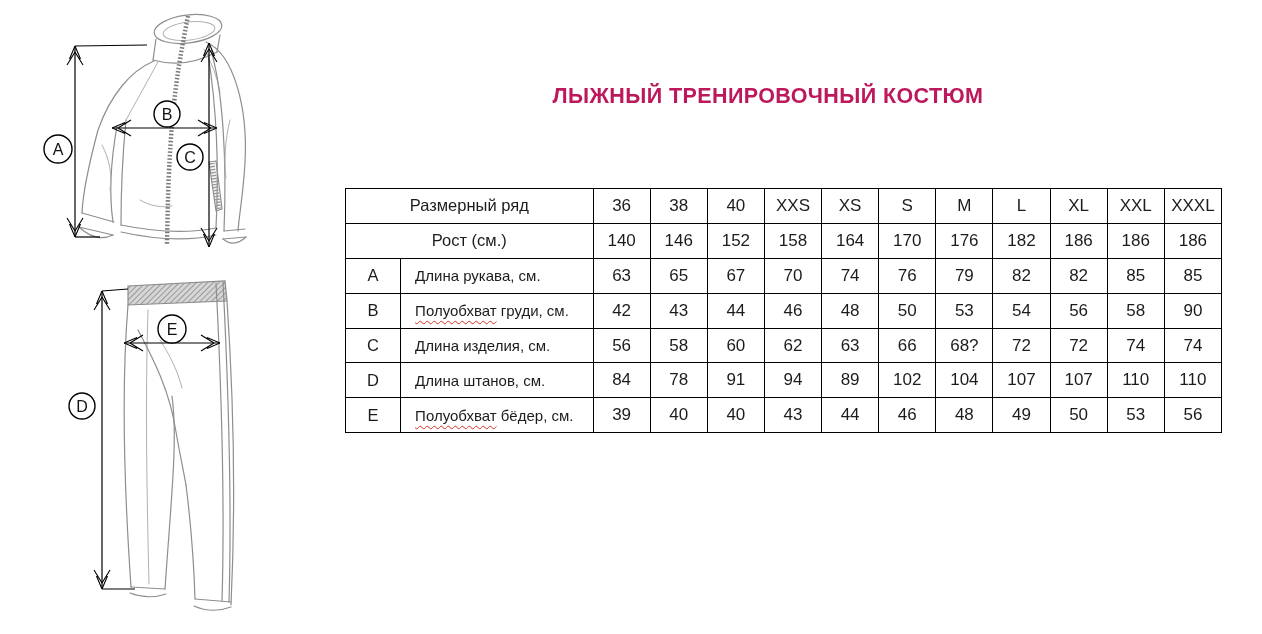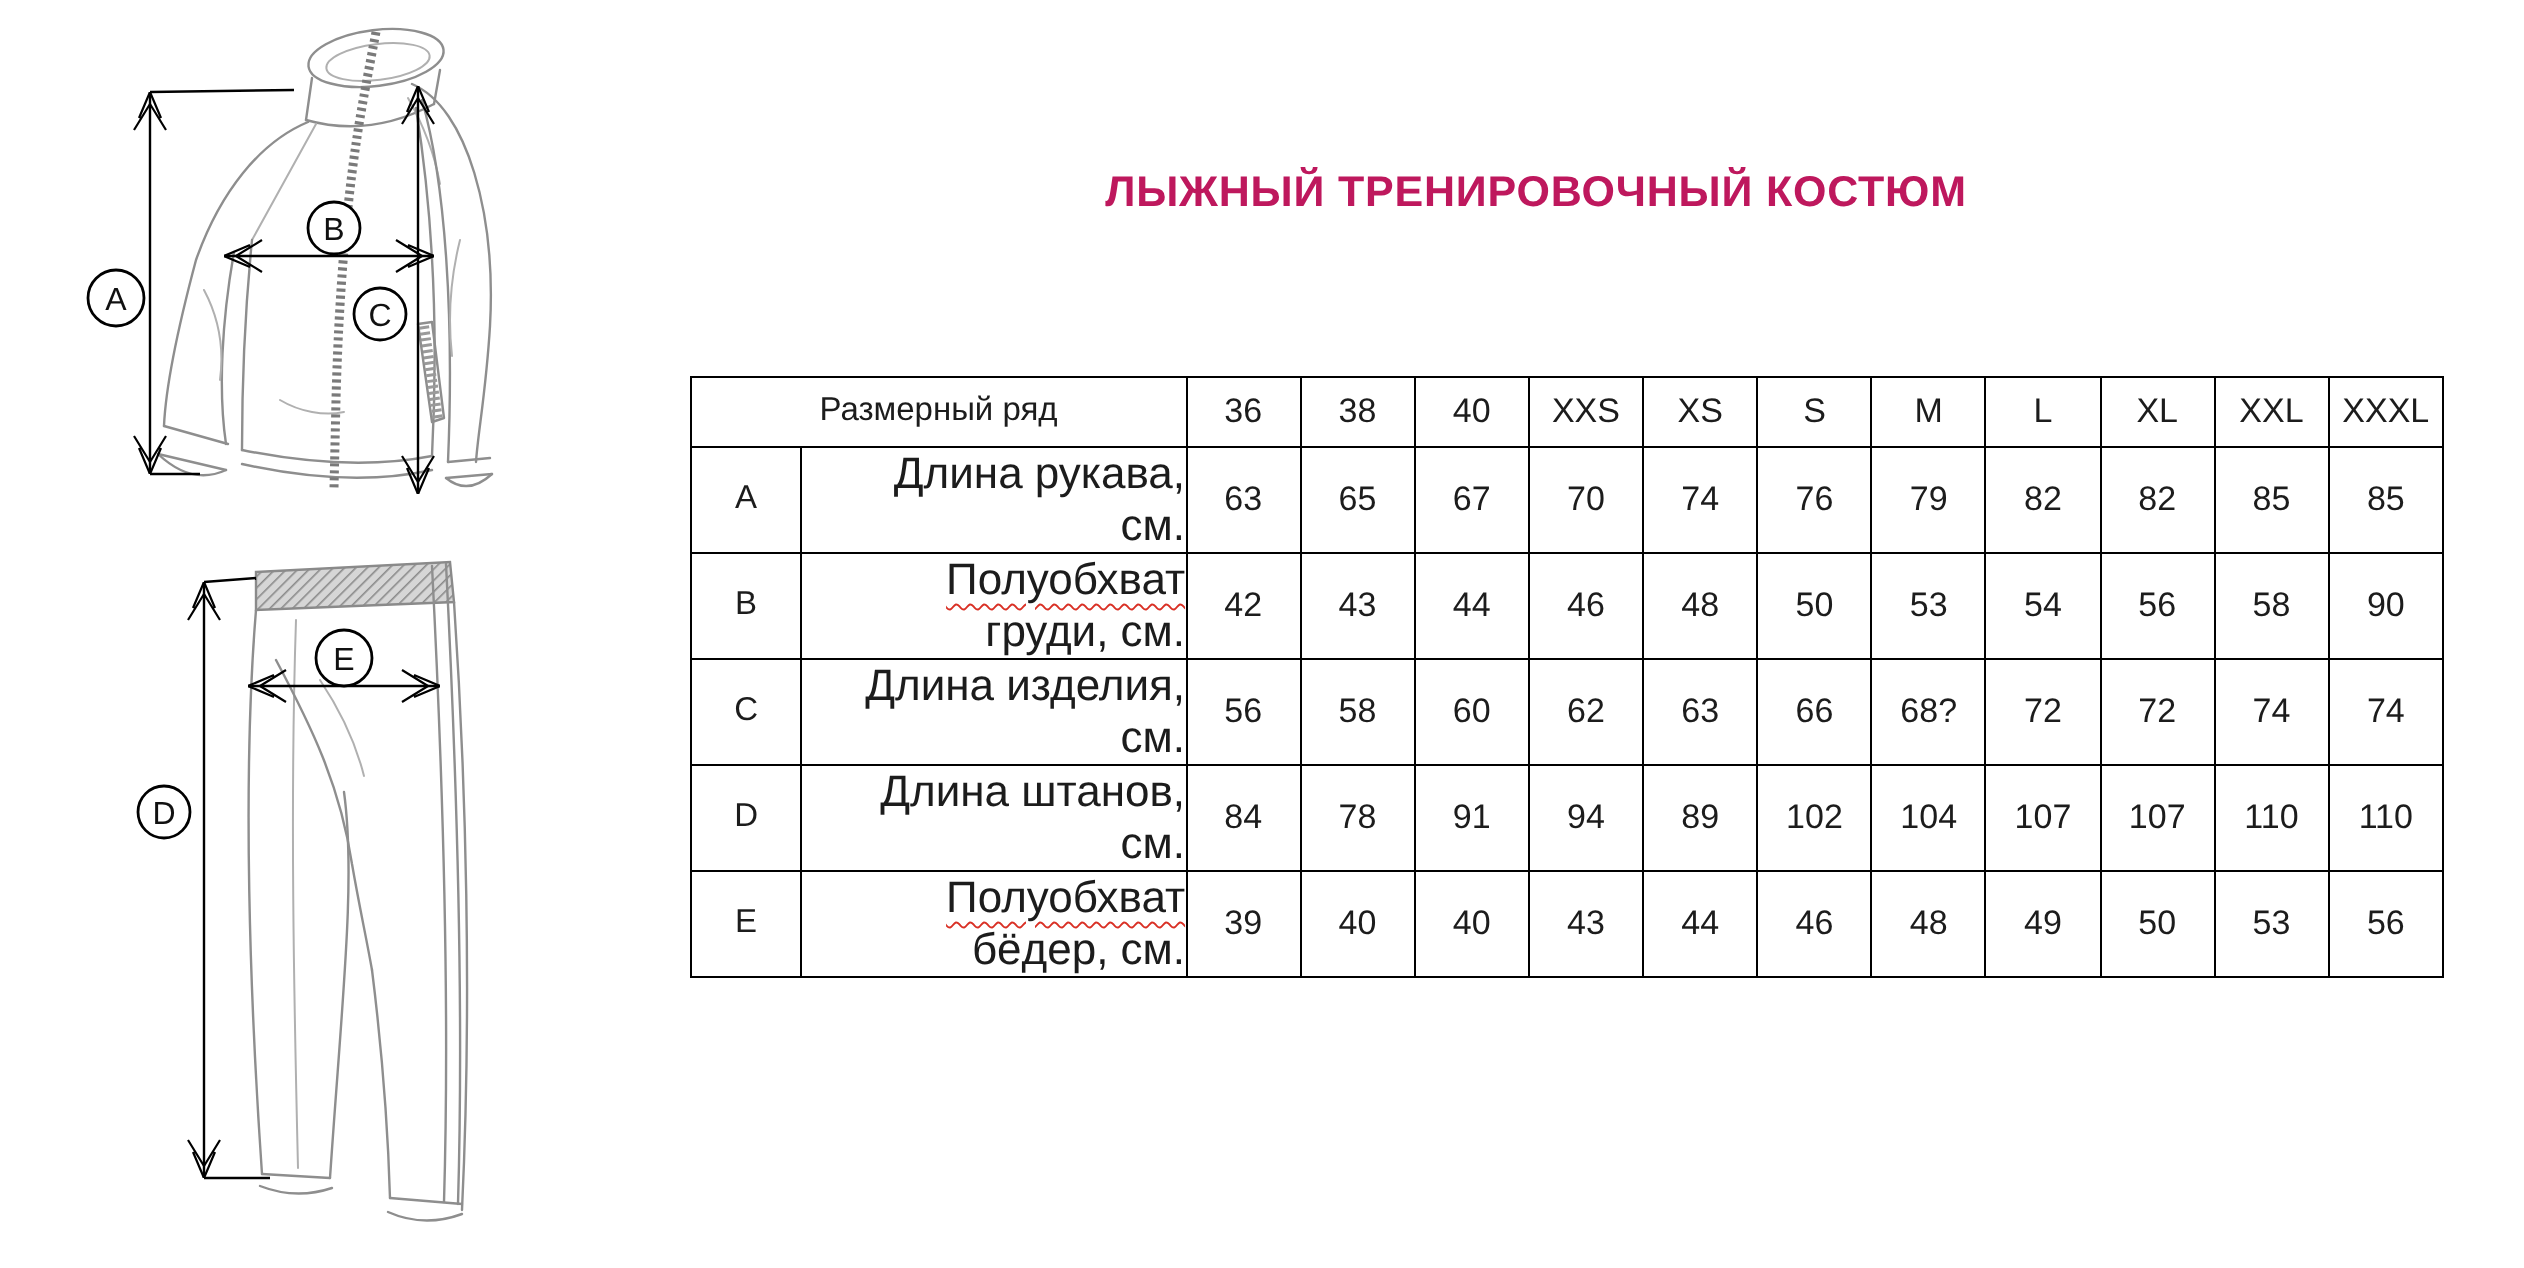--- a/index.html
+++ b/index.html
@@ -14,21 +14,21 @@
   .figure{position:absolute;left:20px;top:0px;}
   table.size-table{
     position:absolute;left:345px;top:188px;width:877px;
     border-collapse:collapse;table-layout:fixed;
   }
   .size-table td{
     border:1.5px solid #000;height:33.9px;padding:0;
     text-align:center;vertical-align:middle;font-size:17px;color:#1c1c1c;
   }
   .size-table td.lbl{font-size:16.5px;}
-  .size-table td.lbl2{text-align:right;padding-left:14px;font-size:22px;}
+  .size-table td.lbl2{text-align:left;padding-left:14px;font-size:15px;}
   .size-table td.ltr{font-size:16.5px;}
   .sq{
     text-decoration:underline wavy #d93025;
     text-decoration-thickness:1px;text-underline-offset:4px;
   }
   svg .sketch{stroke:#8e8e8e;stroke-width:1.2;fill:none;stroke-linecap:round;}
   svg .sketch-thin{stroke:#b0b0b0;stroke-width:1;fill:none;stroke-linecap:round;}
   svg .dim{stroke:#000;stroke-width:1.2;fill:none;}
   svg .badge-circle{stroke:#000;stroke-width:1.4;fill:#fff;}
   svg .badge-letter{font-size:16px;fill:#111;text-anchor:middle;}
@@ -169,20 +169,34 @@
         <td class="val">38</td>
         <td class="val">40</td>
         <td class="val">XXS</td>
         <td class="val">XS</td>
         <td class="val">S</td>
         <td class="val">M</td>
         <td class="val">L</td>
         <td class="val">XL</td>
         <td class="val">XXL</td>
         <td class="val">XXXL</td>
+      </tr>
+      <tr>
+        <td class="lbl" colspan="2">Рост (см.)</td>
+        <td class="val">140</td>
+        <td class="val">146</td>
+        <td class="val">152</td>
+        <td class="val">158</td>
+        <td class="val">164</td>
+        <td class="val">170</td>
+        <td class="val">176</td>
+        <td class="val">182</td>
+        <td class="val">186</td>
+        <td class="val">186</td>
+        <td class="val">186</td>
       </tr>
       <tr>
         <td class="ltr">A</td>
         <td class="lbl2">Длина рукава, см.</td>
         <td class="val">63</td>
         <td class="val">65</td>
         <td class="val">67</td>
         <td class="val">70</td>
         <td class="val">74</td>
         <td class="val">76</td>

